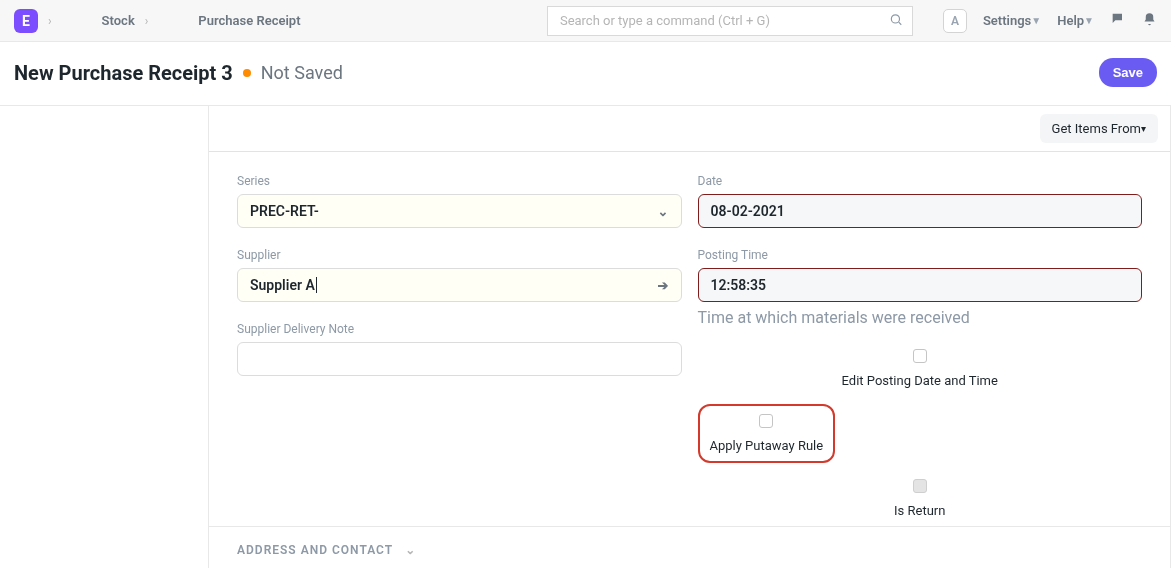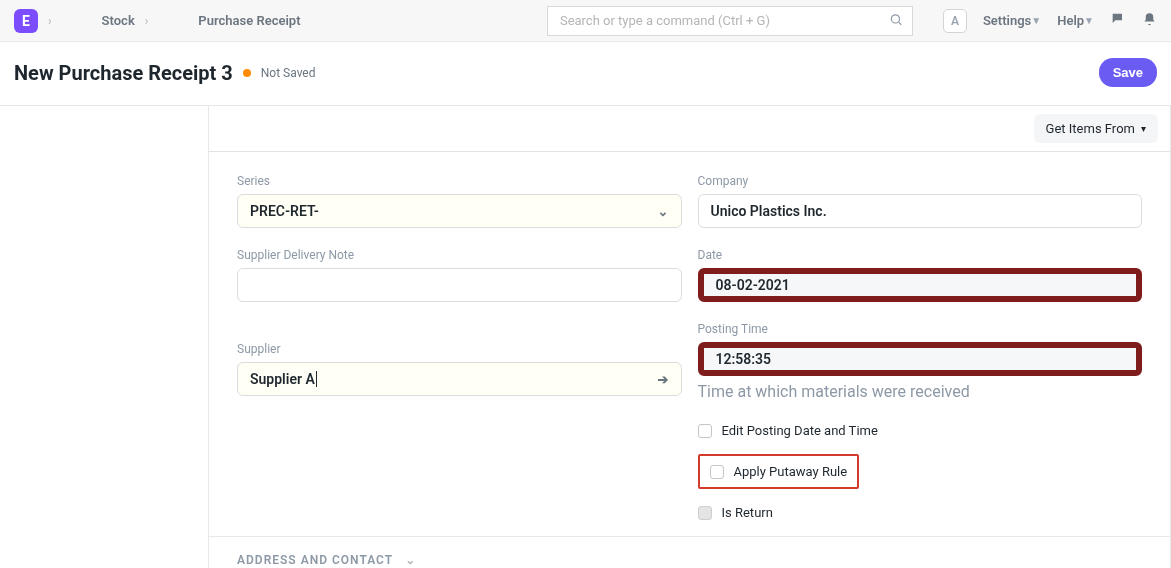--- a/index.html
+++ b/index.html
@@ -64,21 +64,21 @@
   
   .page-head {
     display:flex; align-items:center; justify-content:space-between;
     padding: 16px 14px 18px 14px;
     border-bottom: 1px solid #e8e8e8;
     gap: 46px;
   }
   .title-wrap { display:flex; align-items:center; gap:10px; }
   .page-title { font-size: 20px; font-weight: 700; color:#1f272e; }
   .status-dot { width:8px; height:8px; border-radius:50%; background:#ff8c00; display:inline-block; }
-  .status-text { color:#6c7680; font-size:12px; }
+  .status-text { color:#6c7680; font-size:18px; }
   .save-btn {
     background:#6a5cf3; color:#fff; border:none; border-radius:14px;
     padding: 7px 14px; font-weight:600; font-size:13px; cursor:pointer;
   }
 
   
   .canvas { display:flex; }
   .gutter-left { width: 208px; }
   .form-card {
     flex: 1;
@@ -86,51 +86,51 @@
     border-right: 1px solid #e8e8e8;
     min-height: 520px;
     padding-bottom: 0;
   }
   .toolbar-row {
     display:flex; justify-content:flex-end; padding: 8px 12px 8px 12px;
     border-bottom: 1px solid #e3e3e3;
   }
   .dropdown-btn {
     background:#f4f5f6; border-radius:6px; padding:7px 12px;
-    color:#1f272e; font-size: 13px; display:flex; align-items:center; gap:6px; cursor:pointer;
+    color:#1f272e; font-size: 13px; display:flex; align-items:center; cursor:pointer;
   }
   .form-body { padding: 22px 28px 0 28px; display:flex; gap: 16px; border-bottom:1px solid #e8e8e8; }
   .col { flex:1; display:flex; flex-direction:column; gap: 16px; }
 
   .field-label { color:#8d99a6; font-size:12px; margin-bottom:6px; display:block; }
   .field { margin-bottom: 4px; }
 
   .input, .select, .linkinput, .readonly {
     width:100%; height:34px; border:1px solid #dcdcdc; border-radius:6px;
     background:#fff; padding:0 12px; font-size:14px; color:#1f272e; font-weight:600;
     display:flex; align-items:center; position:relative;
   }
   .input.editable, .select.editable, .linkinput.editable { background:#fffff6; }
   .select .caret, .linkinput .arrow {
     position:absolute; right:12px; top:50%; transform:translateY(-50%);
     color:#6c7680; font-size:13px;
   }
-  .readonly { background:#f6f7f8; border:6px solid #7f1d1d; }
+  .readonly { background:#f6f7f8; border:1px solid #7f1d1d; }
   .help { color:#8d99a6; font-size:16px; margin-top:6px; }
 
-  .check-row { display:flex; align-items:center; gap:10px; }
+  .check-row { display:flex; align-items:center; gap:10px;flex-direction:column; }
   .check-box { width:14px; height:14px; border:1px solid #c5c5c5; border-radius:3px; background:#fff; }
   .check-box.filled { background:#e4e4e4; border-color:#cfcfcf; }
   .check-text { color:#1f272e; font-size:13px; }
 
   .highlight-box {
     border: 2px solid #d33a2c;
     padding: 8px 10px;
     width: fit-content;
-    border-radius: 2px;
+    border-radius: 12px;
   }
 
   
   .section-head {
     padding: 16px 28px; display:flex; align-items:center; gap:12px;
     color:#8d99a6; font-size:12px; letter-spacing:1px; font-weight:600;
     cursor:pointer;
   }
   .section-caret { color:#b5b5b5; }
 
@@ -214,46 +214,40 @@
       <div class="col">
 
         <div class="field">
           <label class="field-label">Series</label>
           <div class="select editable">
             <span>PREC-RET-</span>
             <span class="caret">⌄</span>
           </div>
         </div>
 
-        <div class="field" style="margin-bottom:24px;">
-          <label class="field-label">Supplier Delivery Note</label>
-          <div class="input">
-            <input type="text" class="plain-input" style="font-weight: 400;" value="">
-          </div>
-        </div>
-
         <div class="field">
           <label class="field-label">Supplier</label>
           <div class="linkinput editable">
             <span>Supplier A</span>
               <span class="cursor-bar"></span>
             <span class="arrow">➔</span>
           </div>
         </div>
 
+        <div class="field" style="margin-bottom:24px;">
+          <label class="field-label">Supplier Delivery Note</label>
+          <div class="input">
+            <input type="text" class="plain-input" style="font-weight: 400;" value="">
+          </div>
+        </div>
+
       </div>
 
       <div class="col">
 
-        <div class="field">
-          <label class="field-label">Company</label>
-          <div class="linkinput">
-            <span>Unico Plastics Inc.</span>
-          </div>
-        </div>
 
         <div class="field">
           <label class="field-label">Date</label>
           <div class="readonly">
             <span>08-02-2021</span>
           </div>
         </div>
 
         <div class="field">
           <label class="field-label">Posting Time</label>
@@ -268,21 +262,21 @@
           <span class="check-text">Edit Posting Date and Time</span>
         </div>
 
         <div class="highlight-box">
           <div class="check-row">
             <span class="check-box"></span>
             <span class="check-text">Apply Putaway Rule</span>
           </div>
         </div>
 
-        <div class="check-row" style="margin-bottom:16px;align-items:center;">
+        <div class="check-row" style="margin-bottom:8px;align-items:center;">
           <span class="check-box filled"></span>
           <span class="check-text">Is Return</span>
         </div>
 
       </div>
     </div>
 
     <div class="section-head">
       <span>ADDRESS AND CONTACT</span>
       <span class="section-caret">⌄</span>

